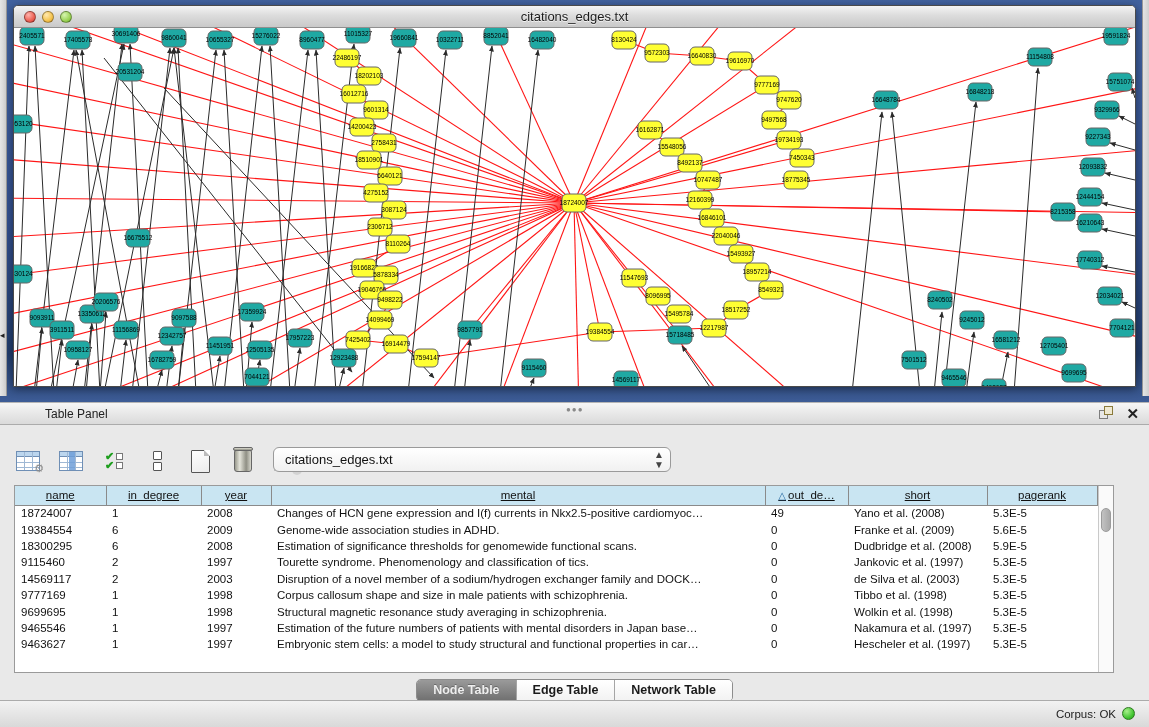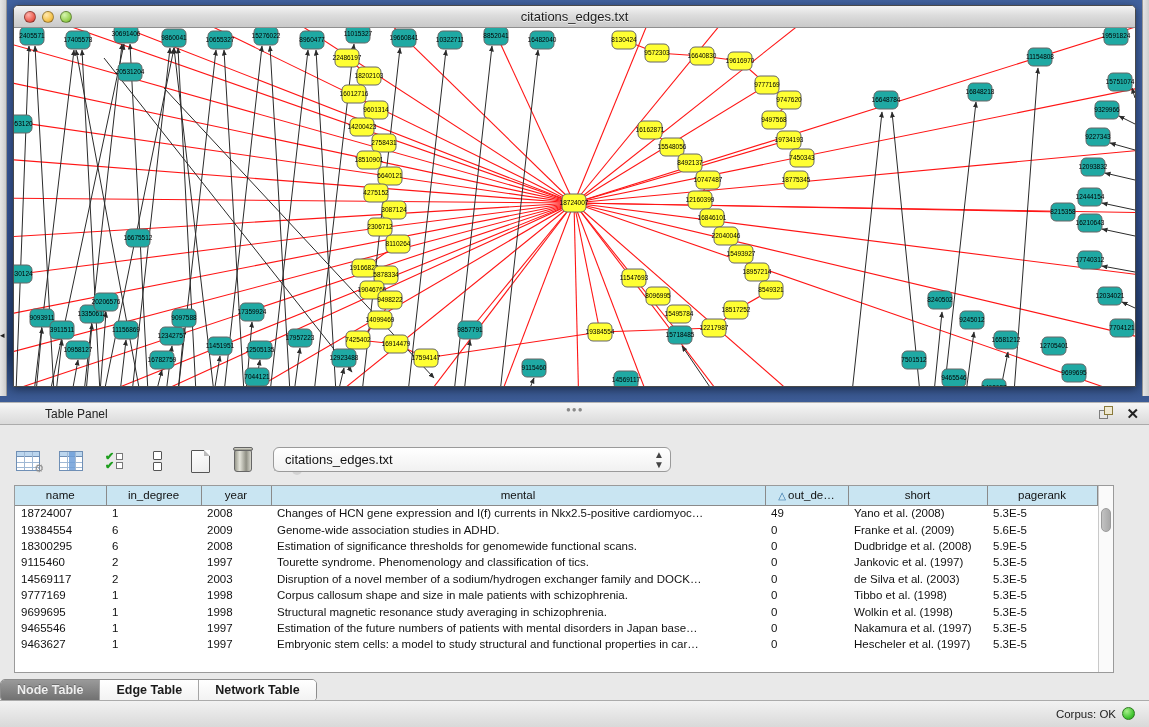--- a/index.html
+++ b/index.html
@@ -46,28 +46,28 @@
   .tb-icon { width:28px; height:28px; display:flex; align-items:center; justify-content:center; }
   .fx { font-family:"DejaVu Serif", serif; font-style:italic; font-weight:bold; font-size:15px; color:#111; }
   .combo { position:absolute; left:273px; top:45px; width:398px; height:25px; background:linear-gradient(180deg,#ffffff,#f1f1f1);
            border:1px solid #9a9a9a; border-radius:6px; display:flex; align-items:center; }
   .combo-text { flex:1; padding-left:11px; font-size:13px; color:#111; }
   .combo-arrows { width:22px; text-align:center; font-size:10px; color:#444; line-height:10px; }
 
   .tbl-wrap { position:absolute; left:14px; top:83px; width:1100px; height:188px; background:#fff; border:1px solid #9a9a9a; }
   table.data { border-collapse:collapse; table-layout:fixed; font-size:11.5px; color:#111; }
   table.data th { height:19px; background:#c9e5f2; border-right:1px solid #8a8a8a; border-bottom:1px solid #8a8a8a;
-                  font-weight:normal; font-size:11.5px; color:#111; overflow:hidden; white-space:nowrap; }
+                  font-weight:normal; font-size:11.5px; color:#111; overflow:hidden; white-space:nowrap;text-decoration:underline; }
   table.data td { height:16.4px; padding:0 0 0 6px; overflow:hidden; white-space:nowrap; text-overflow:ellipsis; }
   .sort-tri { color:#2e6da4; font-size:10px; margin-right:2px; }
   .vscroll { position:absolute; right:0; top:0; width:15px; height:186px; background:#fafafa; border-left:1px solid #c9c9c9; }
   .vthumb { position:absolute; left:2px; top:22px; width:10px; height:24px; border-radius:5px;
             background:linear-gradient(90deg,#c2c2c2,#a8a8a8); border:1px solid #9b9b9b; }
 
-  .tabs { position:absolute; left:0; right:0; top:277px; display:flex; }
+  .tabs { position:absolute; left:0; right:0; top:277px; display:flex; justify-content:center; }
   .seg { display:flex; border:1px solid #8d8d8d; border-radius:5px; overflow:hidden;
          box-shadow:0 1px 0 rgba(255,255,255,.8); }
   .seg-btn { padding:3px 16px 4px 16px; font-size:12.5px; font-weight:bold; color:#1a1a1a;
              background:linear-gradient(180deg,#ffffff,#f2f2f2); border-right:1px solid #a5a5a5; }
   .seg-btn:last-child { border-right:none; }
   .seg-btn.selected { background:linear-gradient(180deg,#9a9a9a,#6f6f6f); color:#efefef; text-shadow:0 -1px 0 rgba(0,0,0,.25); }
 
   .statusbar { position:absolute; left:0; bottom:0; width:1149px; height:27px;
                background:linear-gradient(180deg,#f2f2f2,#d9d9d9); border-top:1px solid #ababab; }
   .mem { position:absolute; right:14px; top:6px; display:flex; align-items:center; gap:6px; }

